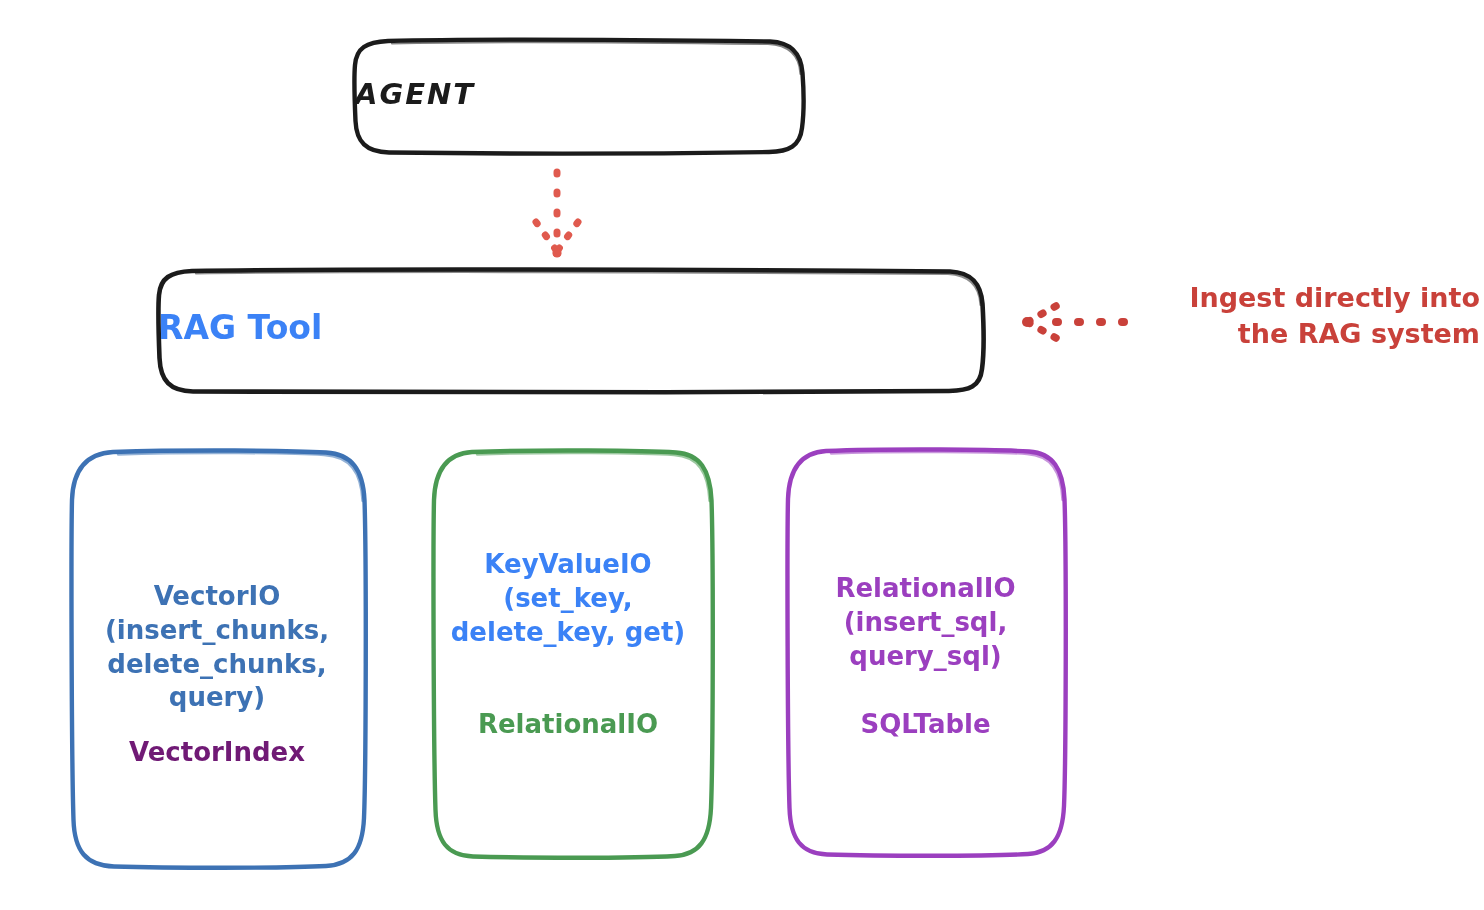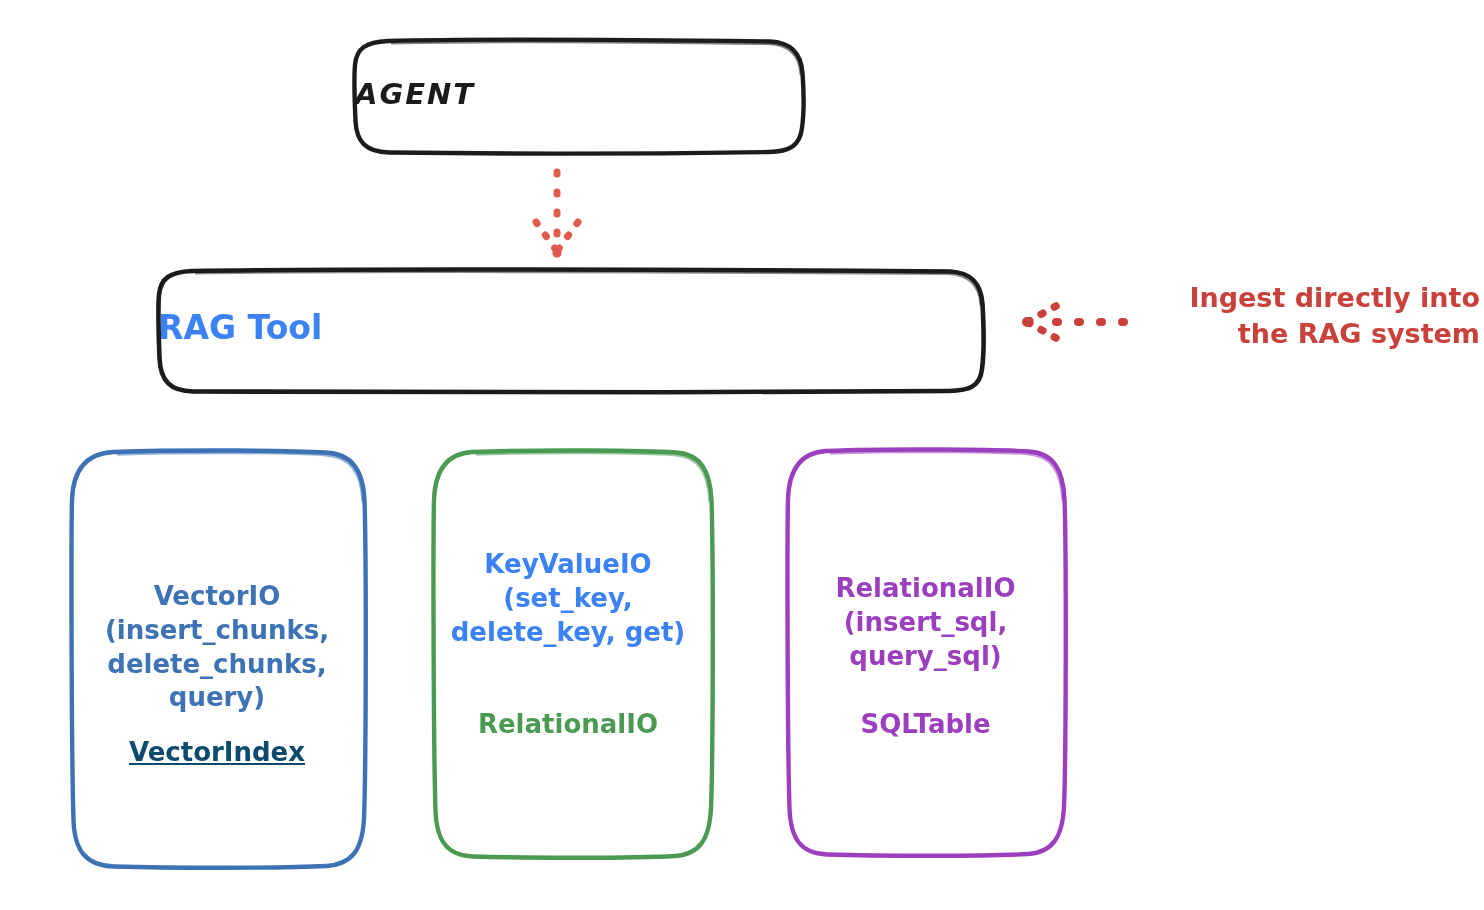--- a/index.html
+++ b/index.html
@@ -63,21 +63,21 @@
   }
   .svc-sub {
     position: absolute;
     text-align: center;
     font-size: 26px;
     font-weight: 600;
     font-family: "DejaVu Sans", sans-serif;
     user-select: none;
   }
   #vector-title   { left: 62px;  top: 536px; width: 310px; color: #3d72b4; margin-top: 44px; }
-  #vector-sub     { left: 62px;  top: 737px; width: 310px; color: #0c4a6e; text-decoration: underline; }
+  #vector-sub     { left: 62px;  top: 737px; width: 310px; color: #701a75; }
   #kv-title       { left: 418px; top: 548px; width: 300px; color: #3b82f6; }
   #kv-sub         { left: 418px; top: 709px; width: 300px; color: #4a9a52; }
   #rel-title      { left: 778px; top: 572px; width: 295px; color: #9b3fbf; }
   #rel-sub        { left: 778px; top: 709px; width: 295px; color: #9b3fbf; }
 
   #annotation-text {
     position: absolute;
     left: 1140px;
     top: 280px;
     width: 340px;

